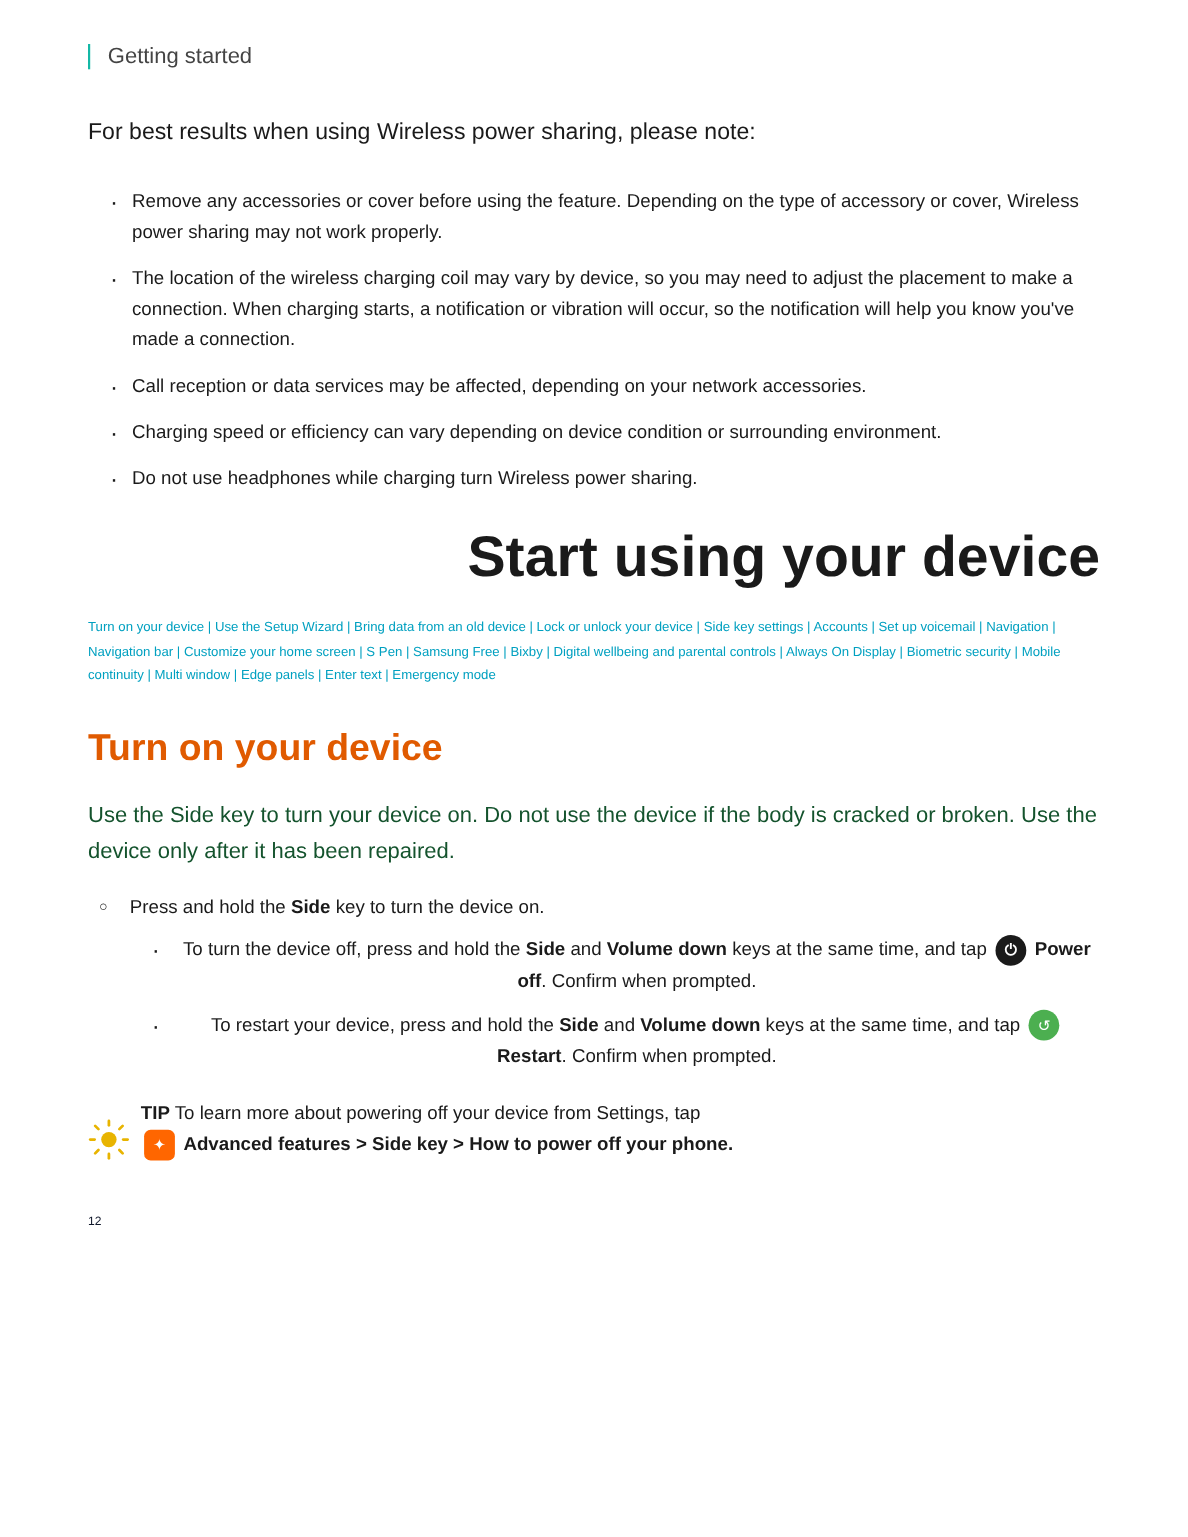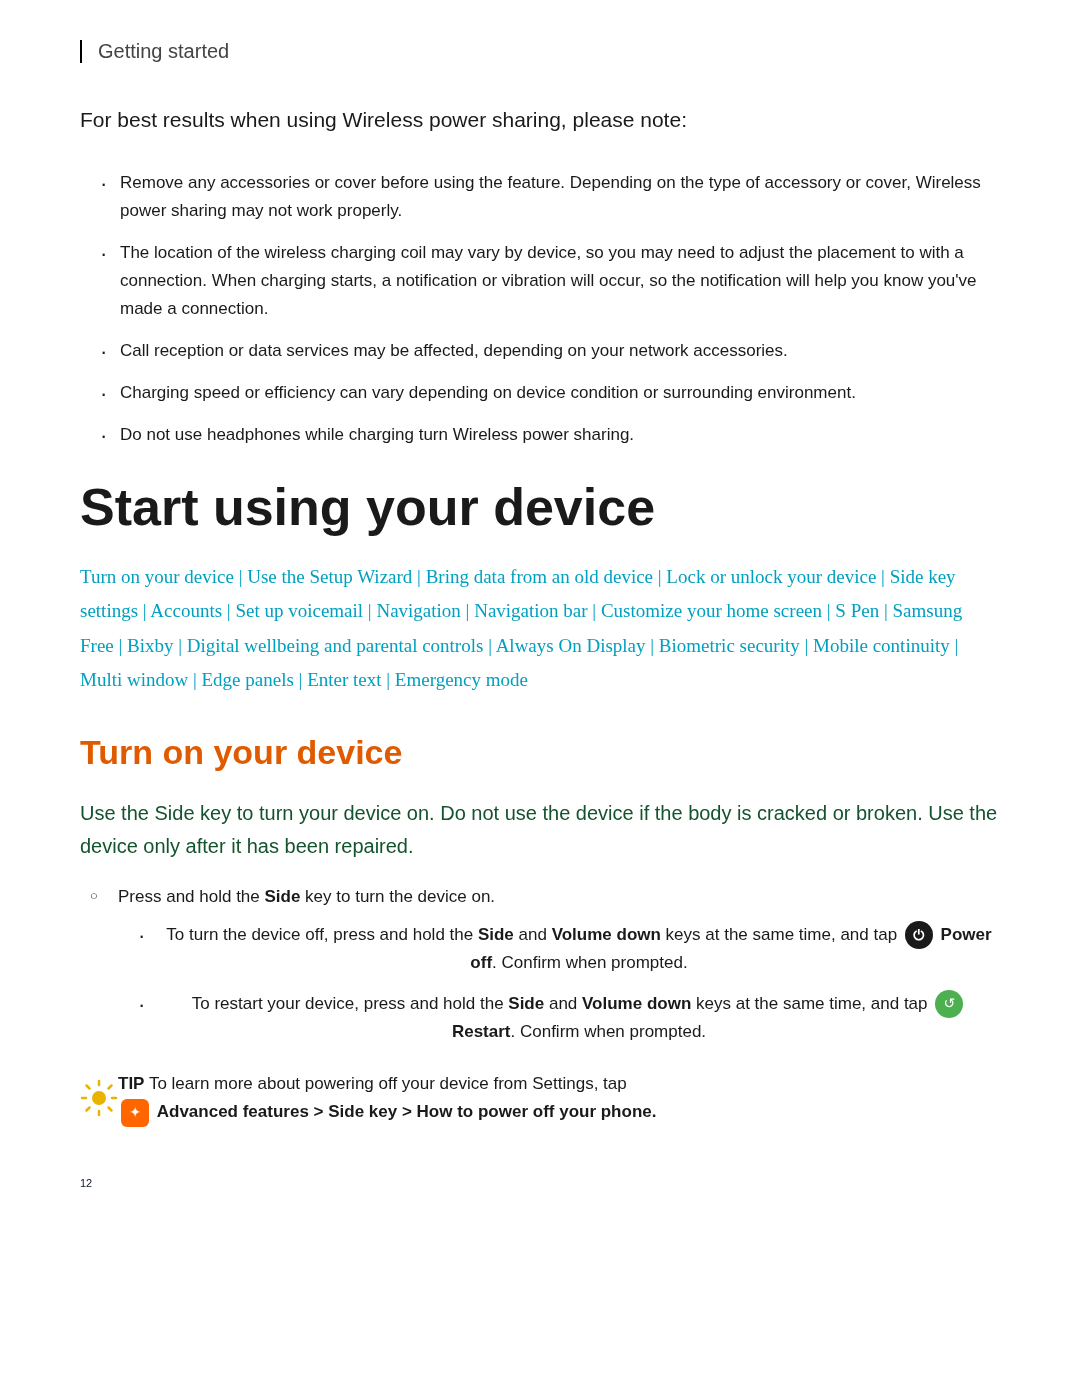--- a/index.html
+++ b/index.html
@@ -12,21 +12,21 @@
       background: #ffffff;
       font-family: 'Georgia', 'Times New Roman', serif;
       font-size: 17px;
       color: #1a1a1a;
       width: 1080px;
       min-height: 1397px;
       padding: 40px 80px 60px 80px;
     }
 
     .page-header {
-      border-left: 2px solid #000000;
+      border-left: 2px solid #14b8a6;
       padding-left: 16px;
       margin-bottom: 40px;
     }
 
     .page-header-title {
       font-family: 'Arial', sans-serif;
       font-size: 20px;
       color: #444444;
       font-weight: normal;
     }
@@ -66,25 +66,26 @@
     }
 
     .section-title-large {
       font-family: 'Arial', sans-serif;
       font-size: 52px;
       font-weight: bold;
       color: #1a1a1a;
       margin-bottom: 24px;
       margin-top: 10px;
       line-height: 1.1;
+      text-align: right;
     }
 
     .nav-links {
-      font-family: Liberation Serif, serif;
-      font-size: 19px;
+      font-family: Liberation Sans, sans-serif;
+      font-size: 12px;
       line-height: 1.8;
       margin-bottom: 36px;
       color: #00a0c0;
     }
 
     .nav-links a {
       color: #00a0c0;
       text-decoration: none;
     }
 
@@ -159,22 +160,23 @@
       font-size: 22px;
       line-height: 1.35;
     }
 
     .bold {
       font-weight: bold;
     }
 
     .tip-box {
       display: flex;
-      align-items: center;
+      align-items: flex-end;
       margin-top: 24px;
+      gap: 10px;
     }
 
     .tip-content {
       font-family: 'Arial', sans-serif;
       font-size: 17px;
       line-height: 1.65;
       color: #1a1a1a;
     }
 
     .tip-label {
@@ -249,21 +251,21 @@
 <body>
 
 <div class="page-header">
   <span class="page-header-title">Getting started</span>
 </div>
 
 <p class="intro-paragraph">For best results when using Wireless power sharing, please note:</p>
 
 <ul class="bullet-list">
   <li>Remove any accessories or cover before using the feature. Depending on the type of accessory or cover, Wireless power sharing may not work properly.</li>
-  <li>The location of the wireless charging coil may vary by device, so you may need to adjust the placement to with a connection. When charging starts, a notification or vibration will occur, so the notification will help you know you've made a connection.</li>
+  <li>The location of the wireless charging coil may vary by device, so you may need to adjust the placement to make a connection. When charging starts, a notification or vibration will occur, so the notification will help you know you've made a connection.</li>
   <li>Call reception or data services may be affected, depending on your network accessories.</li>
   <li>Charging speed or efficiency can vary depending on device condition or surrounding environment.</li>
   <li>Do not use headphones while charging turn Wireless power sharing.</li>
 </ul>
 
 <h1 class="section-title-large">Start using your device</h1>
 
 <div class="nav-links">
   <a href="#">Turn on your device</a><span class="separator"> | </span><a href="#">Use the Setup Wizard</a><span class="separator"> | </span><a href="#">Bring data from an old device</a><span class="separator"> | </span><a href="#">Lock or unlock your device</a><span class="separator"> | </span><a href="#">Side key settings</a><span class="separator"> | </span><a href="#">Accounts</a><span class="separator"> | </span><a href="#">Set up voicemail</a><span class="separator"> | </span><a href="#">Navigation</a><span class="separator"> | </span><a href="#">Navigation bar</a><span class="separator"> | </span><a href="#">Customize your home screen</a><span class="separator"> | </span><a href="#">S Pen</a><span class="separator"> | </span><a href="#">Samsung Free</a><span class="separator"> | </span><a href="#">Bixby</a><span class="separator"> | </span><a href="#">Digital wellbeing and parental controls</a><span class="separator"> | </span><a href="#">Always On Display</a><span class="separator"> | </span><a href="#">Biometric security</a><span class="separator"> | </span><a href="#">Mobile continuity</a><span class="separator"> | </span><a href="#">Multi window</a><span class="separator"> | </span><a href="#">Edge panels</a><span class="separator"> | </span><a href="#">Enter text</a><span class="separator"> | </span><a href="#">Emergency mode</a>
 </div>

